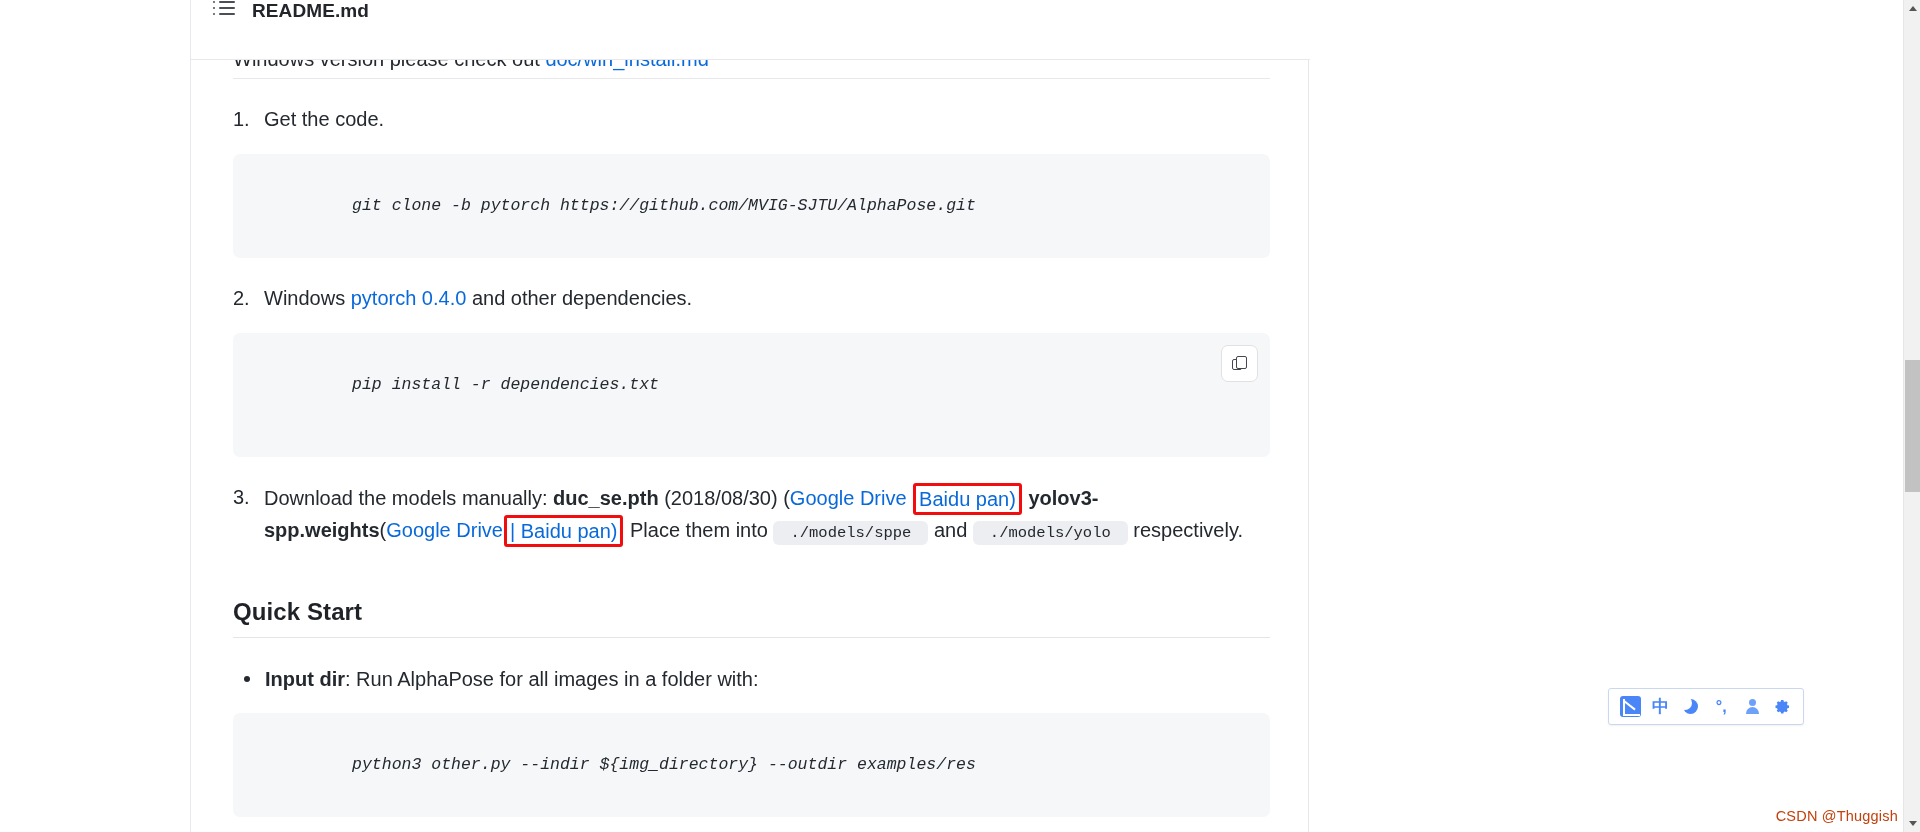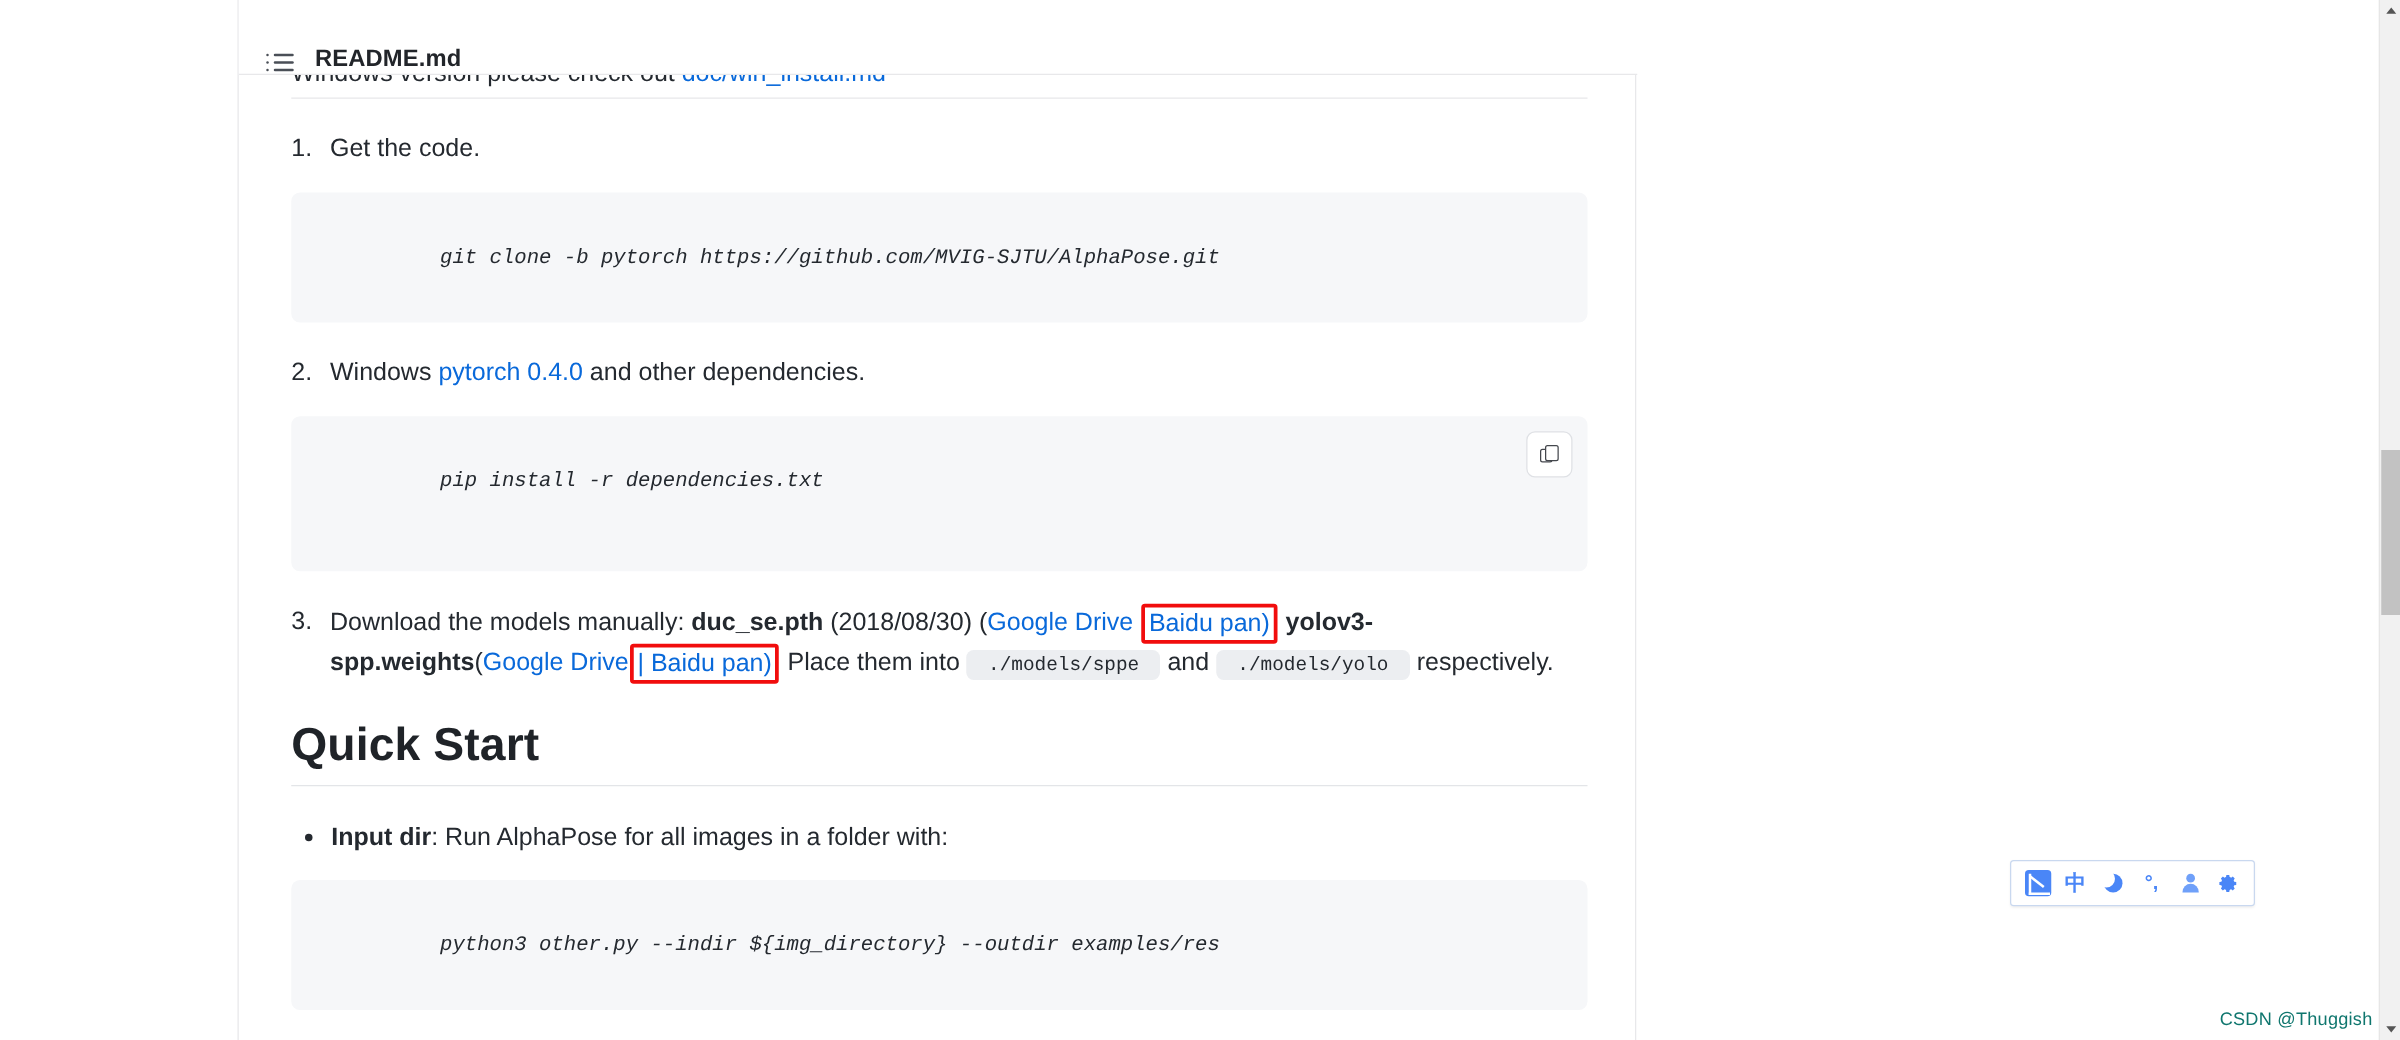--- a/index.html
+++ b/index.html
@@ -39,21 +39,21 @@
 
   
   .doc-header {
     position: absolute;
     left: 0; top: 0;
     width: 1119px;
     height: 60px;
     background: #ffffff;
     border-bottom: 1px solid #e8e8ea;
     display: flex;
-    align-items: flex-end;
+    align-items: flex-start;
     padding-left: 22px;
   }
   .outline-icon {
     width: 22px; height: 17px;
     position: relative;
     margin-right: 17px;
     flex: none;
   }
   .outline-icon i {
     position: absolute;
@@ -195,24 +195,24 @@
     border-radius: 3px;
     padding: 0px 3px;
     margin: 0 1px;
     line-height: 26px;
     position: relative;
     top: 1px;
   }
 
   
   .h2 {
-    font-size: 37px;
+    font-size: 24px;
     font-weight: bold;
     color: #1f2328;
-    margin: 27px 0 0 0;
+    margin: 49px 0 0 0;
     letter-spacing: .1px;
   }
   .h2-rule {
     height: 1px;
     background: #e3e5e8;
     margin: 11px 0 0 0;
   }
 
   
   .blist { margin: 0; padding: 0; list-style: none; }
@@ -332,21 +332,21 @@
     background: #6fa0f9;
   }
   .ime-gear svg { display: block; }
 
   
   .watermark {
     position: absolute;
     right: 22px;
     bottom: 8px;
     font-size: 14.5px;
-    color: #0f766e;
+    color: #c2410c;
     letter-spacing: .2px;
     user-select: none;
   }
 
   
   .scrollbar {
     position: absolute;
     right: 0; top: 0;
     width: 17px; height: 832px;
     background: #f1f1f1;

